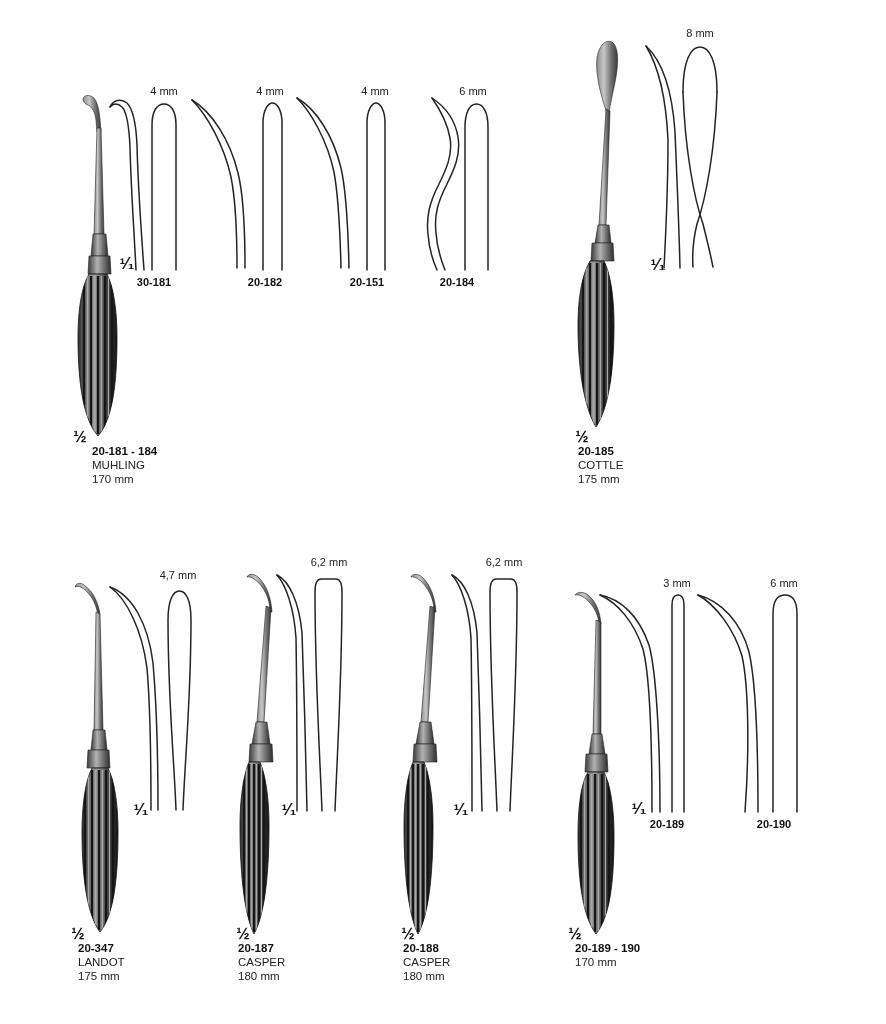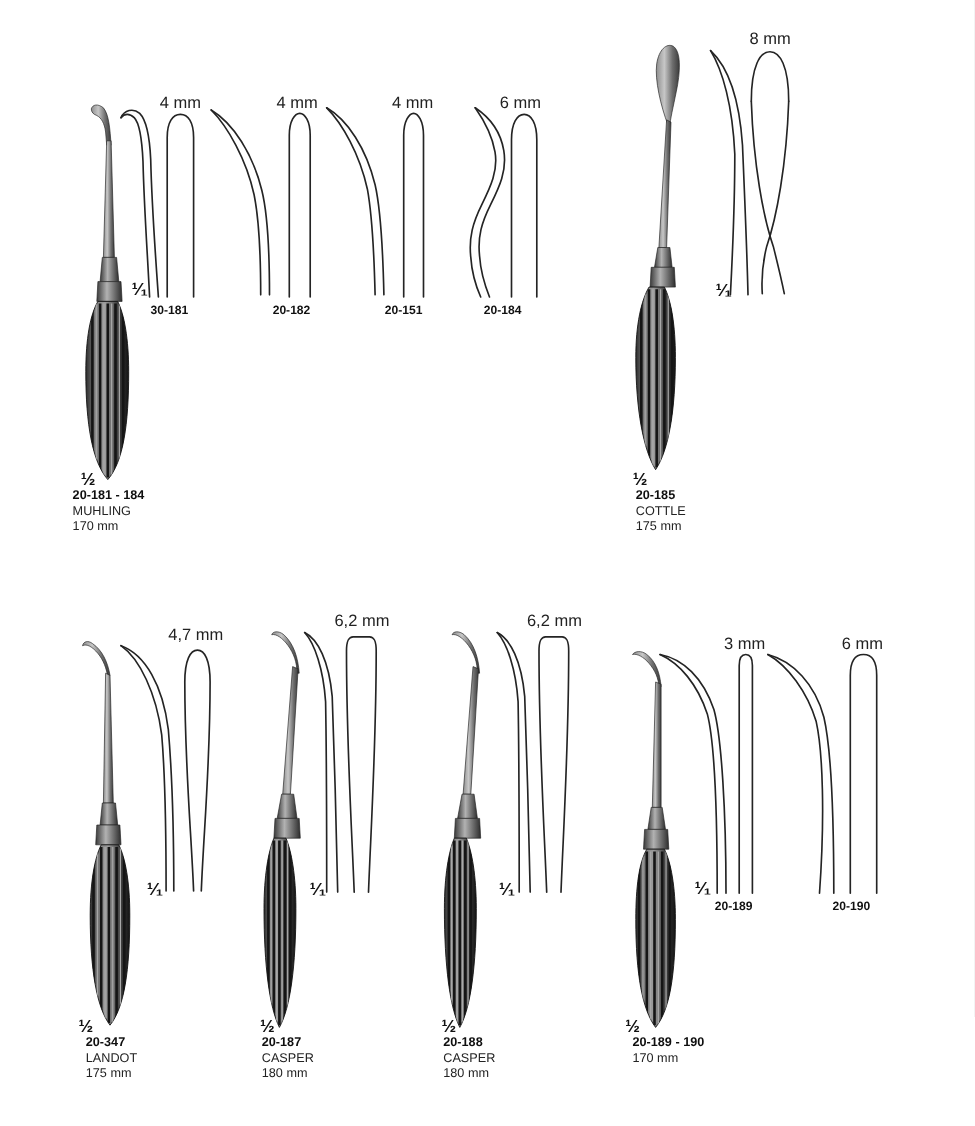--- a/index.html
+++ b/index.html
@@ -1,21 +1,21 @@
 <!DOCTYPE html>
 <html><head>
 <meta charset="utf-8">
 <style>
   html,body{margin:0;padding:0;background:#e8e8e8;}
   .sheet{
     position:relative;width:886px;height:1024px;background:#ffffff;
     font-family:"Liberation Sans",sans-serif;color:#1d1d1d;overflow:hidden;
     margin:0 auto;
   }
-  .sz{position:absolute;transform:translateX(-50%);font-size:15px;white-space:nowrap;color:#222;}
+  .sz{position:absolute;transform:translateX(-50%);font-size:11px;white-space:nowrap;color:#222;}
   .tcode{position:absolute;transform:translateX(-50%);font-size:11px;font-weight:bold;white-space:nowrap;color:#111;}
   .frac{position:absolute;transform:translateX(-50%);font-size:16px;font-weight:bold;color:#111;white-space:nowrap;}
   .lb{position:absolute;font-size:11.5px;line-height:13.8px;white-space:nowrap;color:#232323;}
   .lb .c{font-weight:bold;color:#0f0f0f;}
   svg{position:absolute;overflow:visible;}
   .ln{fill:none;stroke:#242424;stroke-width:1.5;stroke-linecap:round;stroke-linejoin:round;}
   .mt{stroke:#222;stroke-width:0.6;}
   .rib-d{stroke:#151515;stroke-width:2.4;}
   .rib-l{stroke:#a9a9a9;stroke-width:1.1;}
 </style>
@@ -89,21 +89,21 @@
   <div class="sz" style="left:164px;top:85px">4 mm</div>
   <div class="sz" style="left:270px;top:85px">4 mm</div>
   <div class="sz" style="left:375px;top:85px">4 mm</div>
   <div class="sz" style="left:473px;top:85px">6 mm</div>
   <div class="frac" style="left:127px;top:255px">¹⁄₁</div>
   <div class="tcode" style="left:154px;top:276px">30-181</div>
   <div class="tcode" style="left:265px;top:276px">20-182</div>
   <div class="tcode" style="left:367px;top:276px">20-151</div>
   <div class="tcode" style="left:457px;top:276px">20-184</div>
   <div class="frac" style="left:80px;top:428px">½</div>
-  <div class="lb" style="left:66px;top:445px">
+  <div class="lb" style="left:92px;top:445px">
     <div class="c">20-181 - 184</div>
     <div>MUHLING</div>
     <div>170 mm</div>
   </div>
 
   <svg style="left:570px;top:33px" width="64" height="400" viewBox="0 0 64 400">
     <defs>
         <clipPath id="clip2">
           <path d="M20,228 C13,240 8,262 8,292 C8,340 15,376 26,394 C38,376 44,340 44,292 C44,262 40,240 34,228 Z"></path>
         </clipPath>

